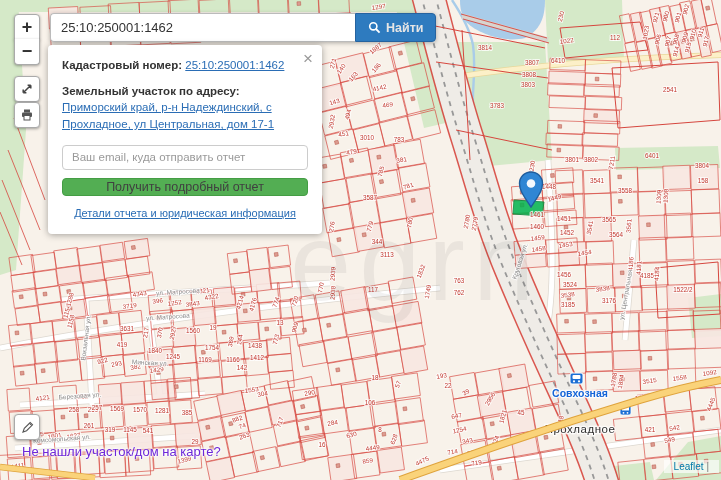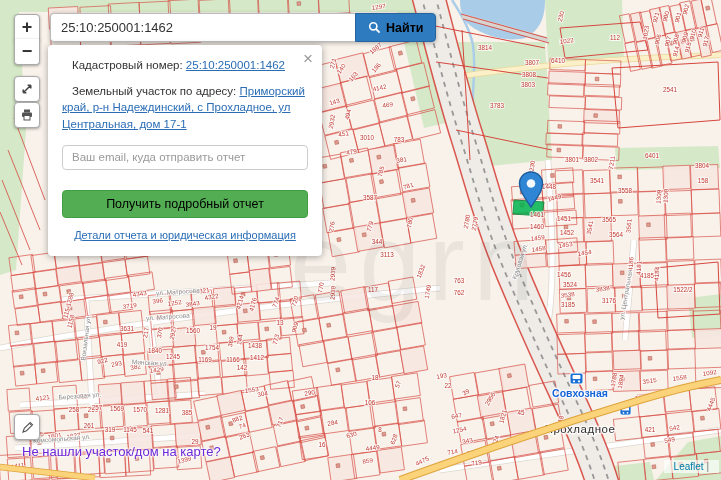--- a/index.html
+++ b/index.html
@@ -20,37 +20,37 @@
   .ctrl.zout{top:39px;border-radius:0 0 4px 4px;border-top:none;}
   .ctrl.measure{top:76px;border-radius:4px;}
   .ctrl.print{top:102px;border-radius:4px;}
   .ctrl.pencil{top:414px;border-radius:4px;}
 
   
   .searchbar{position:absolute;left:50px;top:13px;display:flex;align-items:stretch;
              box-shadow:0 1px 4px rgba(0,0,0,.3);border-radius:4px;}
   .searchbar input{width:284px;height:27px;border:1px solid #bbb;border-right:none;border-radius:4px 0 0 4px;
              padding:0 10px;font-size:13px;color:#333;outline:none;font-family:"Liberation Sans",sans-serif;}
-  .searchbar button{height:29px;border:1px solid #26639f;background:var(--accent);color:#000000;
+  .searchbar button{height:29px;border:1px solid #26639f;background:var(--accent);color:#e5e5e5;
              border-radius:0 4px 4px 0;font-size:12.5px;font-weight:bold;padding:0 12px;display:flex;
              align-items:center;gap:5px;cursor:pointer;font-family:"Liberation Sans",sans-serif;}
 
   
   .panel{position:absolute;left:48px;top:45px;width:274px;background:#fff;border-radius:4px;
          box-shadow:0 1px 7px rgba(0,0,0,.35);padding:12px 14px 12px;box-sizing:border-box;
          font-size:11.5px;color:#333;line-height:1.45;}
   .panel .close{position:absolute;right:9px;top:5px;font-size:17px;color:#999;cursor:pointer;line-height:1;}
   .panel p{margin:0 0 9px;}
-  .panel b{font-weight:normal;margin-left:10px;}
+  .panel b{font-weight:bold;}
   .panel a{color:var(--link);text-decoration:underline;cursor:pointer;}
   .panel input{width:100%;box-sizing:border-box;height:25px;border:1px solid #ccc;border-radius:4px;
-         padding:4px 9px;font-size:11.5px;color:#333;margin:3px 0 20px;outline:none;font-family:"Liberation Sans",sans-serif;}
+         padding:4px 9px;font-size:11.5px;color:#333;margin:3px 0 8px;outline:none;font-family:"Liberation Sans",sans-serif;}
   .panel input::placeholder{color:#9a9a9a;}
-  .panel .greenbtn{width:100%;height:28px;background:var(--green);border:1px solid var(--green-border);
-         border-radius:4px;color:#000000;font-size:12.5px;cursor:pointer;font-family:"Liberation Sans",sans-serif;}
+  .panel .greenbtn{width:100%;height:18px;background:var(--green);border:1px solid var(--green-border);
+         border-radius:4px;color:#404040;font-size:12.5px;cursor:pointer;font-family:"Liberation Sans",sans-serif;}
   .panel .details{text-align:center;margin-top:9px;}
   .panel .details a{font-size:11px;}
 
   .hint{position:absolute;left:22px;top:444px;font-size:13px;color:#6d28d9;
         text-shadow:0 0 3px #fff,0 0 3px #fff,0 0 3px #fff,0 0 3px #fff;}
   .attribution{position:absolute;right:2px;bottom:7px;font-size:10px;color:#777;
         background:rgba(255,255,255,.65);padding:1px 10px;}
   .attribution a{color:#0078a8;text-decoration:none;cursor:pointer;}
 </style>
 </head>

